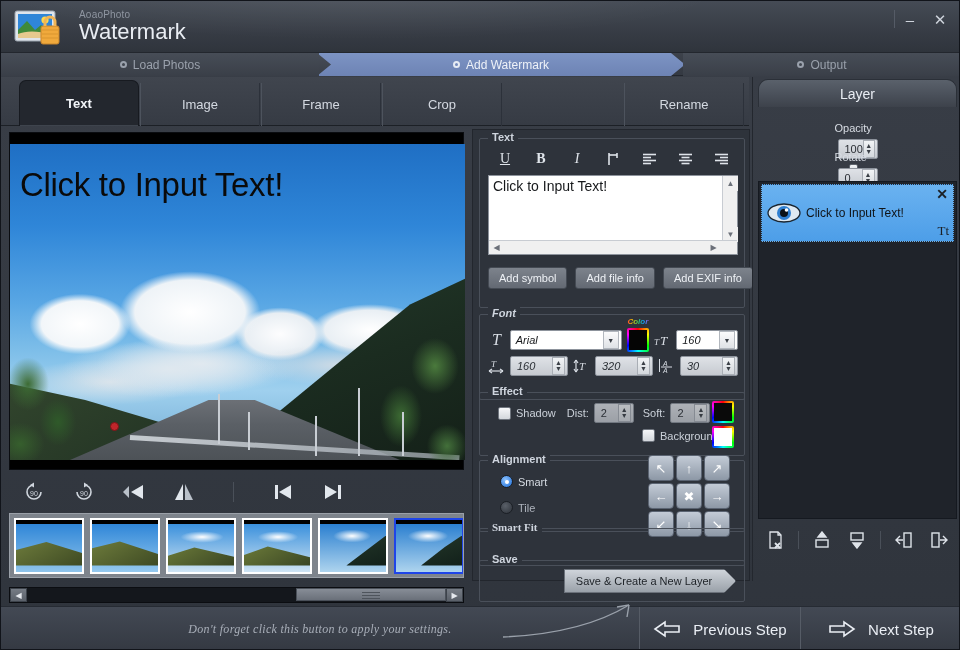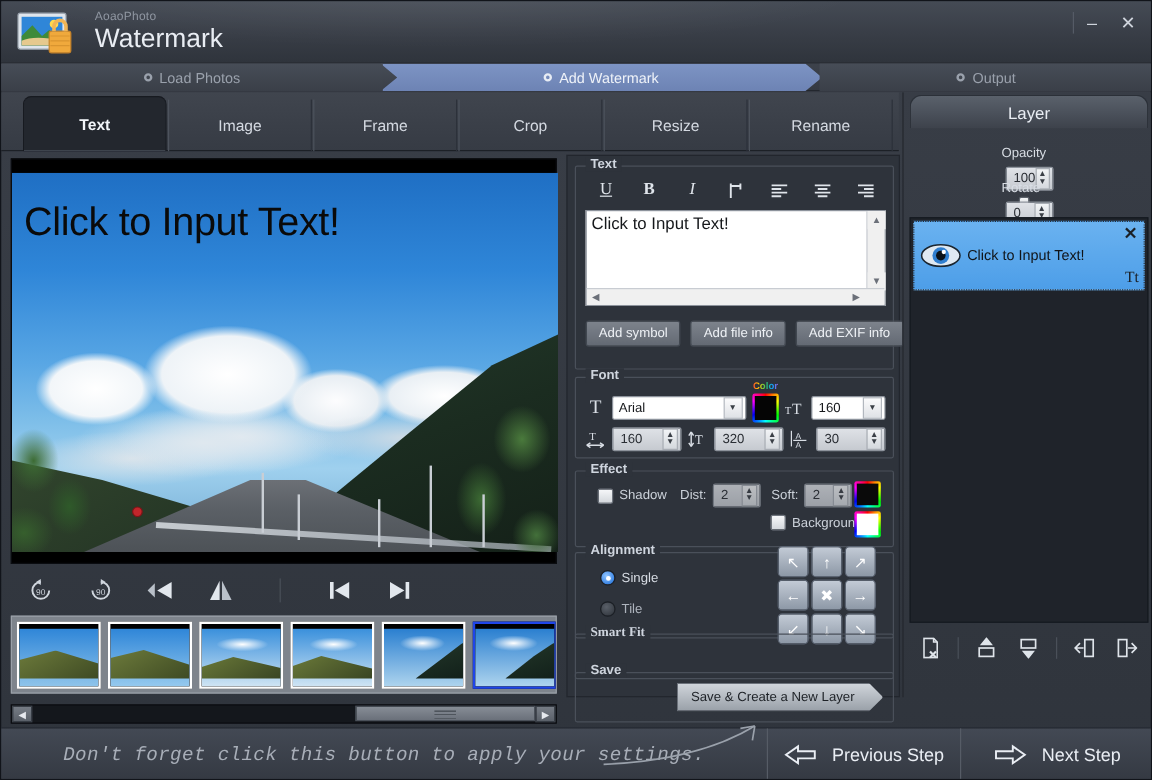--- a/index.html
+++ b/index.html
@@ -367,22 +367,22 @@
 
   
   .footer{
     position:absolute;left:0;top:605px;width:960px;height:45px;
     background:linear-gradient(180deg,#434954,#343942);
     border-top:1px solid #262b33;
   }
   .hint{
     position:absolute;left:0;top:0;width:638px;height:44px;
     display:flex;align-items:center;justify-content:center;
-    font-family:Liberation Mono, monospace; font-style:italic;
-    font-size:16px;color:#a8aeb8;letter-spacing:.3px;
+    font-family:Liberation Serif, serif; font-style:italic;
+    font-size:12px;color:#a8aeb8;letter-spacing:.3px;
   }
   .curvearrow{ position:absolute;left:500px;top:-4px;width:170px;height:44px;pointer-events:none;}
   .fbtn2{
     position:absolute;top:0;height:44px;display:flex;align-items:center;justify-content:center;gap:12px;
     font-size:15px;color:#eaeef4;
     border-left:1px solid #565c66;
   }
   .prevstep{ left:638px; width:161px; }
   .nextstep{ left:799px; width:161px; }
 </style>
@@ -437,21 +437,20 @@
       <span class="dot"></span>
       <span>Output</span>
     </div>
   </div>
 
   <div class="tabstrip">
     <div class="tab active" style="left:18px">Text</div>
     <div class="tab" style="left:139px">Image</div>
     <div class="tab" style="left:260px">Frame</div>
     <div class="tab" style="left:381px">Crop</div>
-    <div class="tab" style="left:502px">Resize</div>
     <div class="tab" style="left:623px">Rename</div>
   </div>
 
   <div class="preview-wrap">
     <div class="photo">
       <div class="sky"></div>
       <div class="cloudmass"></div>
       <div class="cloud2"></div>
       <div class="mtn-right"></div>
       <div class="mtn-left"></div>
@@ -612,21 +611,21 @@
         </div>
       </div>
 
       <div class="btnrow">
         <div class="gbtn">Add symbol</div>
         <div class="gbtn">Add file info</div>
         <div class="gbtn">Add EXIF info</div>
       </div>
     </div>
 
-    <div class="group" style="top:184px;height:68px;">
+    <div class="group" style="top:184px;height:86px;font-style:italic;">
       <div class="glabel">Font</div>
 
       <div class="frow" style="left:8px;top:13px;width:250px;">
         <div class="ficon">
             <span style="font-family:'Liberation Serif',serif;font-size:16px;">T</span>
           </div>
         <div class="combo" style="width:120px;">
           <span class="cval">Arial</span>
           <span class="carrow">▼</span>
         </div>
@@ -731,21 +730,21 @@
       <div class="swatch" style="position:absolute;right:10px;top:33px;width:22px;height:22px;">
         <div class="inner" style="background:#ffffff"></div>
       </div>
     </div>
 
     <div class="group" style="top:330px;height:72px;">
       <div class="glabel">Alignment</div>
 
       <div class="frow" style="left:20px;top:14px;">
         <span class="radio on"></span>
-        <span style="font-size:11px;color:#d6dbe2;">Single</span>
+        <span style="font-size:11px;color:#d6dbe2;">Smart</span>
       </div>
       <div class="frow" style="left:20px;top:40px;">
         <span class="radio"></span>
         <span style="font-size:11px;color:#aeb4bd;">Tile</span>
       </div>
 
       <div class="arrowgrid" style="top:-6px;">
         <div class="agbtn">↖</div>
         <div class="agbtn">↑</div>
         <div class="agbtn">↗</div>

